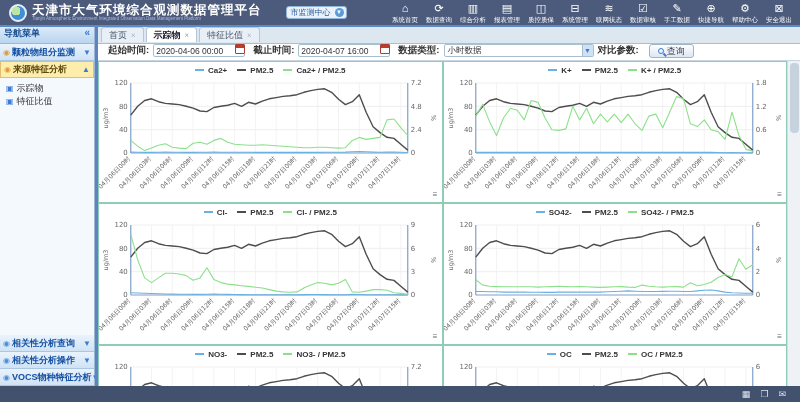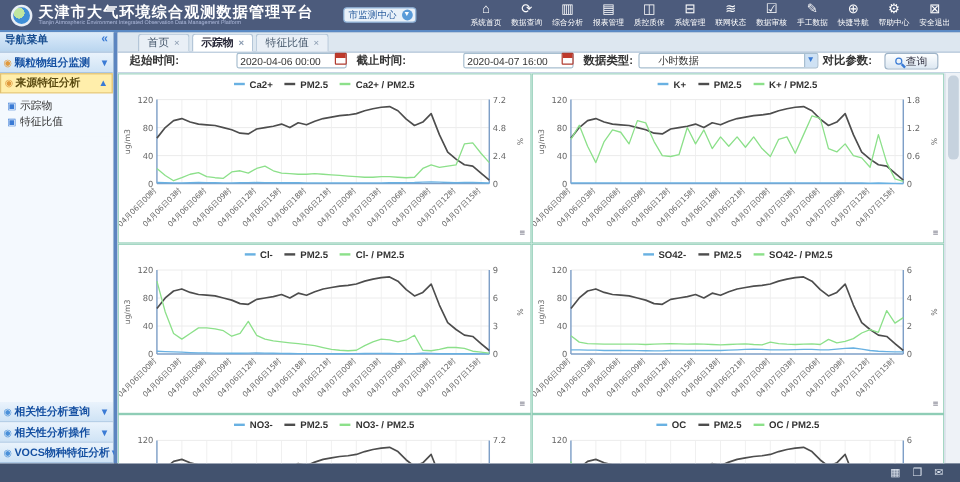--- a/index.html
+++ b/index.html
@@ -28,30 +28,30 @@
   .sb-group { height:17px; display:flex; align-items:center; padding:0 3px; border-bottom:1px solid #aac6e2; background:linear-gradient(#eaf3fc,#cfe3f5); color:#1550a2; font-weight:bold; cursor:pointer; white-space:nowrap; }
   .sb-group .gi { color:#e09a3e; font-size:8px; margin-right:2px; }
   .sb-group .ch { margin-left:auto; color:#3a7bd5; font-size:8px; }
   .sb-group.selected { background:#ffeeab; border:1px solid #e0c070; color:#5a4a10; }
   .sb-sub { padding:4px 2px 6px 6px; background:#f4f9fe; }
   .sb-sub-item { display:flex; align-items:center; height:13px; color:#333; cursor:pointer; white-space:nowrap; }
   .sb-sub-item .li { color:#3a7bd5; font-size:8px; margin-right:3px; }
   .sb-fill { flex:1; background:#f4f9fe; }
   
   .main { flex:1; display:flex; flex-direction:column; min-width:0; }
-  .tabbar { height:17px; background:#dde7f0; border-bottom:1px solid #aabfd4; display:flex; align-items:center; padding-left:17px; gap:2px; }
+  .tabbar { height:17px; background:#dde7f0; border-bottom:1px solid #aabfd4; display:flex; align-items:flex-start; padding-left:3px; gap:2px;font-family:Liberation Serif, serif; }
   .tab { height:15px; display:flex; align-items:center; gap:4px; padding:0 7px; font-size:9px; color:#44566a; background:#e9eff6; border:1px solid #b4c6d8; border-bottom:none; border-radius:3px 3px 0 0; cursor:pointer; white-space:nowrap; }
   .tab.active { background:#fff; color:#1f3least; color:#223; font-weight:bold; }
   .tab .x { color:#8a9bb0; font-size:8px; cursor:pointer; }
   .filterbar { height:17px; background:#fff; border-bottom:1px solid #c8d6e4; display:flex; align-items:flex-start; font-size:9.5px; color:#333; padding-left:10px; gap:4px; white-space:nowrap; }
   .f-label { font-weight:bold; }
-  .f-input { height:13px; border:1px solid #a8bfd0; border-radius:2px; background:#fff; font-size:8.5px; color:#333; padding:0 2px; font-family:inherit;margin-left:44px; }
+  .f-input { height:13px; border:1px solid #a8bfd0; border-radius:2px; background:#fff; font-size:8.5px; color:#333; padding:0 2px; font-family:inherit; }
   .f-date { width:92px; }
   .icon-cal { width:10px; height:10px; border:1px solid #b03a2e; border-radius:1px; background:linear-gradient(#c0392b 0 3px, #fdfdfd 3px); margin-left:-14px; margin-right:4px; cursor:pointer; flex:0 0 auto; }
-  .f-select { height:13px; border:1px solid #a8bfd0; border-radius:2px; display:flex; align-items:center; font-size:8.5px; color:#333; padding-left:16px; cursor:pointer; background:#fff; }
+  .f-select { height:13px; border:1px solid #a8bfd0; border-radius:2px; display:flex; align-items:center; font-size:8.5px; color:#333; padding-left:3px; cursor:pointer; background:#fff; }
   .f-select .dd { margin-left:auto; width:11px; height:11px; background:#cfe2f4; color:#3a7bd5; font-size:7px; text-align:center; line-height:11px; border-left:1px solid #a8bfd0; }
   .btn-search { height:14px; border:1px solid #9fb4c8; border-radius:3px; background:linear-gradient(#fdfeff,#dde8f2); display:flex; align-items:center; gap:3px; padding:0 8px; font-size:9px; color:#334; cursor:pointer; margin-left:6px; }
   .mag { width:6px; height:6px; border:1.5px solid #3a7bd5; border-radius:50%; position:relative; }
   .mag::after { content:""; position:absolute; width:4px; height:1.5px; background:#3a7bd5; transform:rotate(45deg); left:4px; top:5px; }
 
   
   .charts { flex:1; overflow:hidden; background:#f0f4f8; display:flex; }
   .grid { flex:1; display:grid; grid-template-columns:1fr 1fr; grid-auto-rows:142px; }
   .panel { background:#fff; border:1px solid #8fcdb6; position:relative; overflow:hidden; }
   .legend { height:13px; display:flex; justify-content:center; align-items:center; gap:10px; font-size:8px; font-weight:bold; color:#333; padding-top:3px; }

